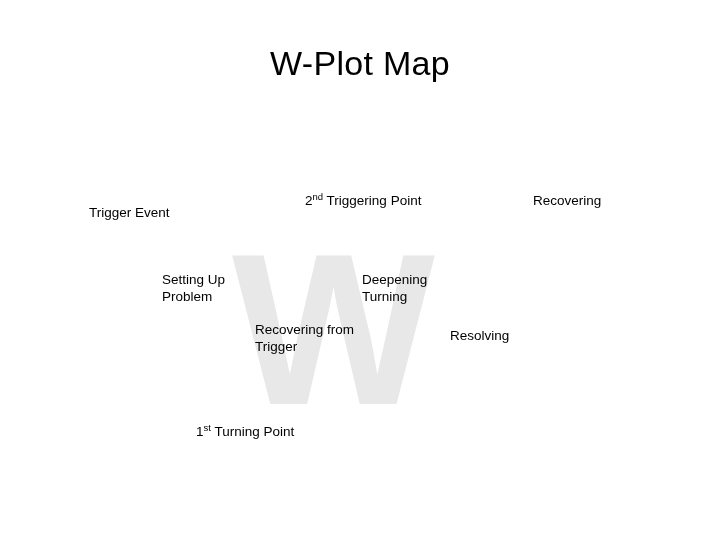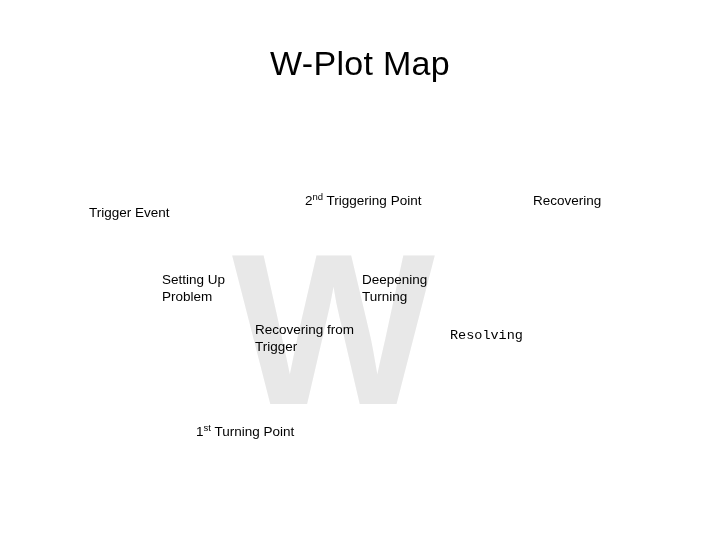--- a/index.html
+++ b/index.html
@@ -55,21 +55,21 @@
     vertical-align: super;
     line-height: 0;
     margin-top: 40px;
   }
   #lbl-trigger-event   { left: 89px;  top: 192px; margin-top: 12px; }
   #lbl-second-trigger  { left: 305px; top: 192px; }
   #lbl-resolution      { left: 533px; top: 192px; }
   #lbl-setting-up      { left: 162px; top: 271px; }
   #lbl-deepening       { left: 362px; top: 271px; }
   #lbl-recovering      { left: 255px; top: 321px; }
-  #lbl-resolving       { left: 450px; top: 327px; font-family: Liberation Mono, monospace; }
+  #lbl-resolving       { left: 450px; top: 327px; }
   #lbl-first-turning   { left: 196px; top: 423px; }
   #lbl-second-turning  { left: 362px; top: 423px; }
 </style>
 </head>
 <body>
 
 <div id="slide">
 
   <div id="watermark">W</div>
 

